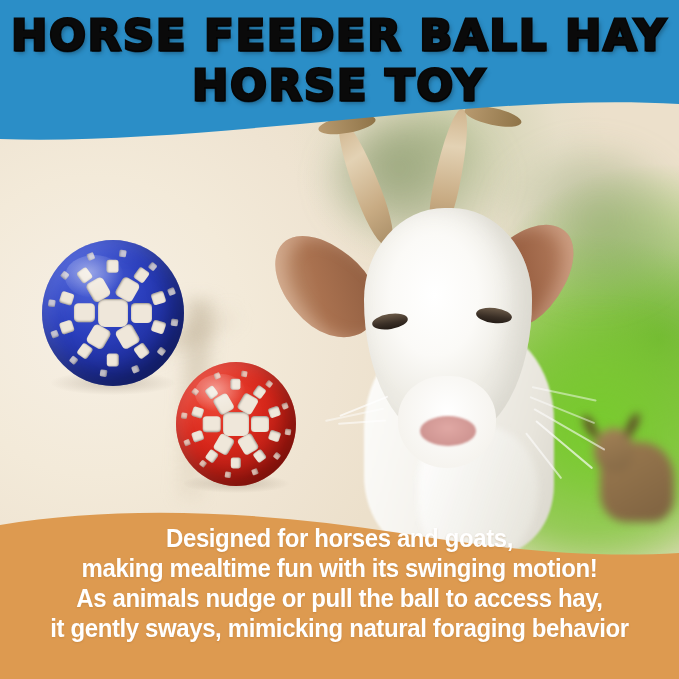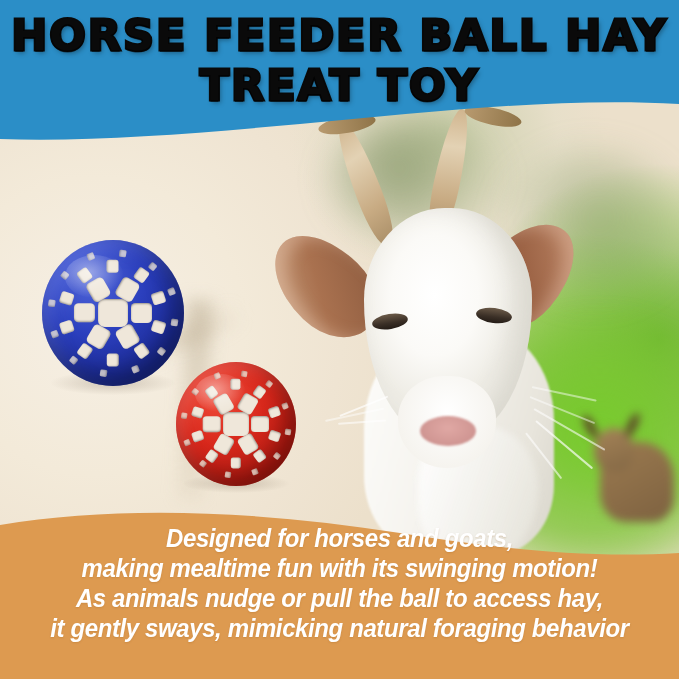--- a/index.html
+++ b/index.html
@@ -261,21 +261,20 @@
   }
 
   
   .footer {
     position: absolute;
     left: 0; bottom: 0;
     width: 679px;
     height: 190px;
     overflow: hidden;
     z-index: 7;
-    font-style: italic;
   }
   .footer-bg {
     position: absolute;
     left: 0; top: 0;
     width: 100%;
     height: 100%;
   }
   .footer-text {
     position: absolute;
     left: 0; top: 34px;
@@ -412,21 +411,21 @@
       <div class="gloss"></div>
     </div>
   </div>
 
   <div class="banner">
     <svg class="banner-bg" viewBox="0 0 679 152" preserveAspectRatio="none">
       <path id="banner-path" d="M0,0 L679,0 L679,104 C560,97 430,112 300,124 C190,134 90,142 0,139 Z" fill="#2b8ec7"></path>
     </svg>
     <div class="title-wrap">
       <div class="title-line l1">HORSE FEEDER BALL HAY</div>
-      <div class="title-line l2">TREAT TOY</div>
+      <div class="title-line l2">HORSE TOY</div>
     </div>
   </div>
 
   <div class="footer">
     <svg class="footer-bg" viewBox="0 0 679 190" preserveAspectRatio="none">
       <path id="footer-path" d="M0,36 C120,16 260,22 400,44 C490,58 580,70 679,64 L679,190 L0,190 Z" fill="#dd9a50"></path>
     </svg>
     <div class="footer-text" id="footer-text">
         <div class="footer-line">Designed for horses and goats,</div>
         <div class="footer-line">making mealtime fun with its swinging motion!</div>

